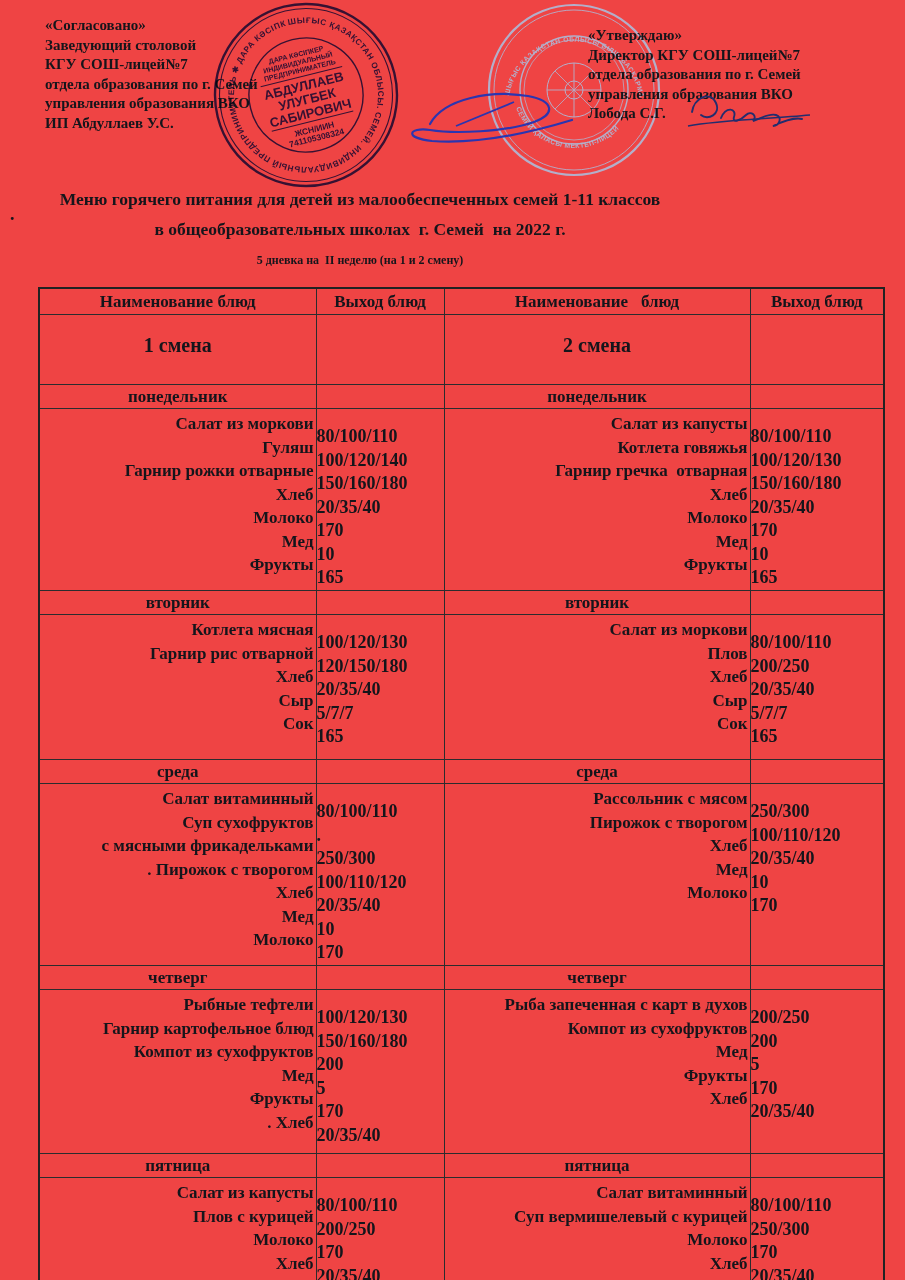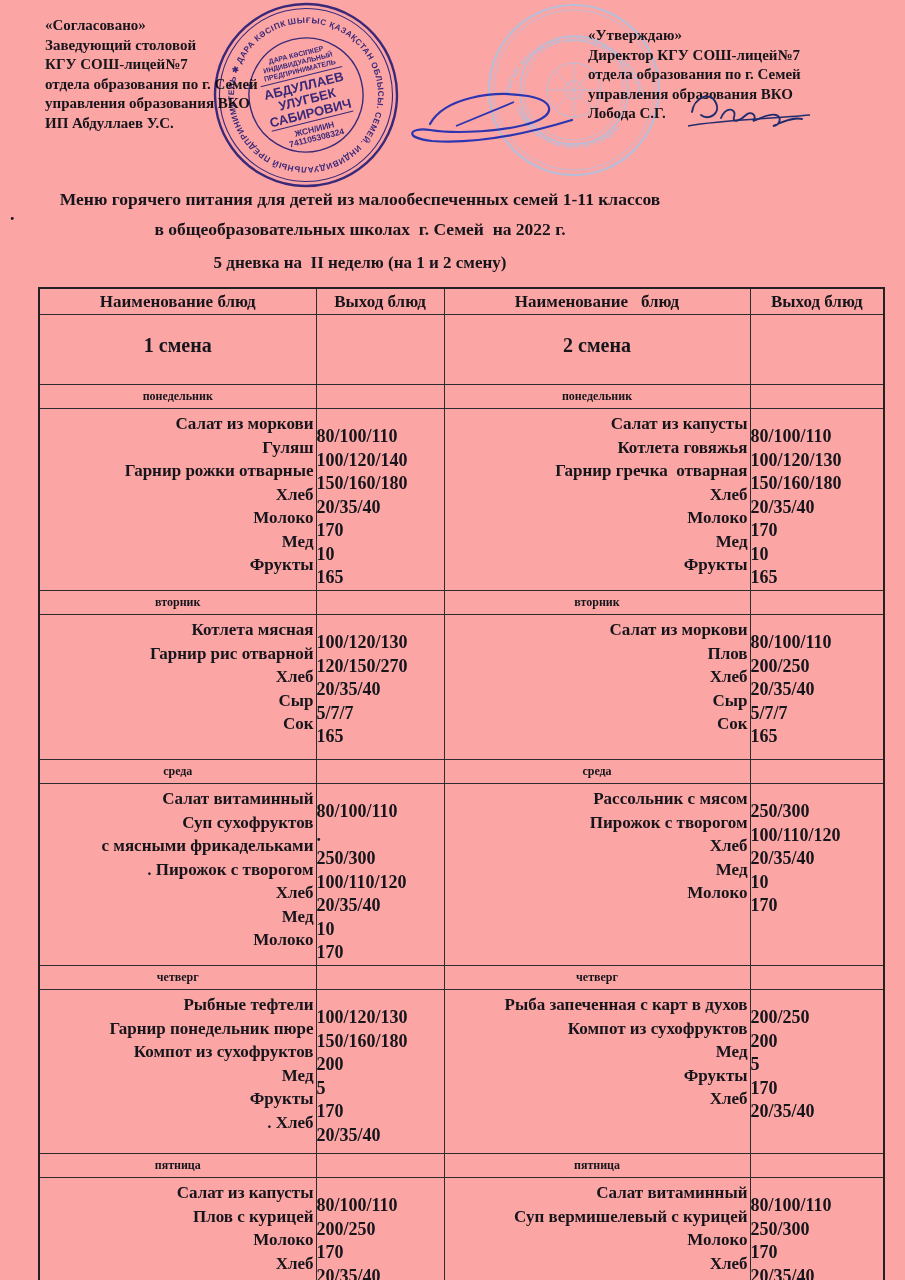--- a/index.html
+++ b/index.html
@@ -1,43 +1,43 @@
 <!DOCTYPE html>
 <html><head>
 <meta charset="utf-8">
 <style>
   html,body{margin:0;padding:0;background:#e8e8e6;}
-  .page{position:relative;width:905px;height:1280px;background:#fca5a5;overflow:hidden;
+  .page{position:relative;width:905px;height:1280px;background:#ef4444;overflow:hidden;
         font-family:"Liberation Serif","DejaVu Serif",serif;font-weight:bold;color:#15151b;}
   .pre{white-space:pre;}
 
   
   .approve-left{position:absolute;left:45px;top:16px;width:330px;font-size:15px;line-height:19.5px;z-index:1;}
   .approve-right{position:absolute;left:588px;top:26px;width:300px;font-size:15px;line-height:19.5px;z-index:1;}
 
   .stamp-left{position:absolute;left:208px;top:0px;z-index:3;mix-blend-mode:multiply;opacity:.93;}
   .stamp-right{position:absolute;left:486px;top:0px;z-index:0;opacity:.85;}
   .sig-left{position:absolute;left:396px;top:86px;z-index:4;}
   .sig-right{position:absolute;left:684px;top:86px;z-index:4;}
 
   
   .title-block{position:absolute;left:0;top:184px;width:720px;text-align:center;z-index:1;}
   .title-line{font-size:17.5px;line-height:30px;}
-  .subtitle{font-size:17px;margin-top:9px;}
+  .subtitle{font-size:12px;margin-top:9px;}
   .stray-mark{position:absolute;left:10px;top:204px;font-size:18px;}
 
   
   .menu-table{position:absolute;left:38px;top:287px;width:845px;border-collapse:collapse;
               table-layout:fixed;z-index:1;}
   .menu-table td,.menu-table th{border:1.5px solid #2c2c2e;padding:0;}
   .menu-table{border:2px solid #222;}
   th.header-cell{font-size:17px;height:25px;text-align:center;font-weight:bold;white-space:pre;}
   .shift-row td{height:50px;vertical-align:top;text-align:center;font-size:20px;padding-top:19px;}
   .day-row td{height:23px;}
-  td.day-name{text-align:center;font-size:12px;}
+  td.day-name{text-align:center;font-size:17px;}
   td.dish-cell{vertical-align:top;text-align:right;padding:3px 2px 0 12px;font-size:17px;}
   td.out-cell{vertical-align:top;text-align:left;padding-top:16px;font-size:18px;}
   .line{line-height:23.5px;white-space:pre;}
 </style>
 </head>
 <body>
 
 <div class="page">
 
   <div class="approve-left">
@@ -199,21 +199,21 @@
         <tr>
           <td class="dish-cell" style="height: 128px;">
             <div class="line">Котлета мясная</div>
             <div class="line">Гарнир рис отварной</div>
             <div class="line">Хлеб</div>
             <div class="line">Сыр</div>
             <div class="line">Сок</div>
           </td>
           <td class="out-cell" style="height: 128px;">
             <div class="line">100/120/130</div>
-            <div class="line">120/150/270</div>
+            <div class="line">120/150/180</div>
             <div class="line">20/35/40</div>
             <div class="line">5/7/7</div>
             <div class="line">165</div>
           </td>
           <td class="dish-cell" style="height: 128px;">
             <div class="line">Салат из моркови</div>
             <div class="line">Плов</div>
             <div class="line">Хлеб</div>
             <div class="line">Сыр</div>
             <div class="line">Сок</div>
@@ -268,21 +268,21 @@
         </tr>
         <tr class="day-row">
           <td class="day-name">четверг</td>
           <td></td>
           <td class="day-name">четверг</td>
           <td></td>
         </tr>
         <tr>
           <td class="dish-cell" style="height: 147px;">
             <div class="line">Рыбные тефтели</div>
-            <div class="line">Гарнир понедельник пюре</div>
+            <div class="line">Гарнир картофельное блюд</div>
             <div class="line">Компот из сухофруктов</div>
             <div class="line">Мед</div>
             <div class="line">Фрукты</div>
             <div class="line">. Хлеб</div>
           </td>
           <td class="out-cell" style="height: 147px;">
             <div class="line">100/120/130</div>
             <div class="line">150/160/180</div>
             <div class="line">200</div>
             <div class="line">5</div>

